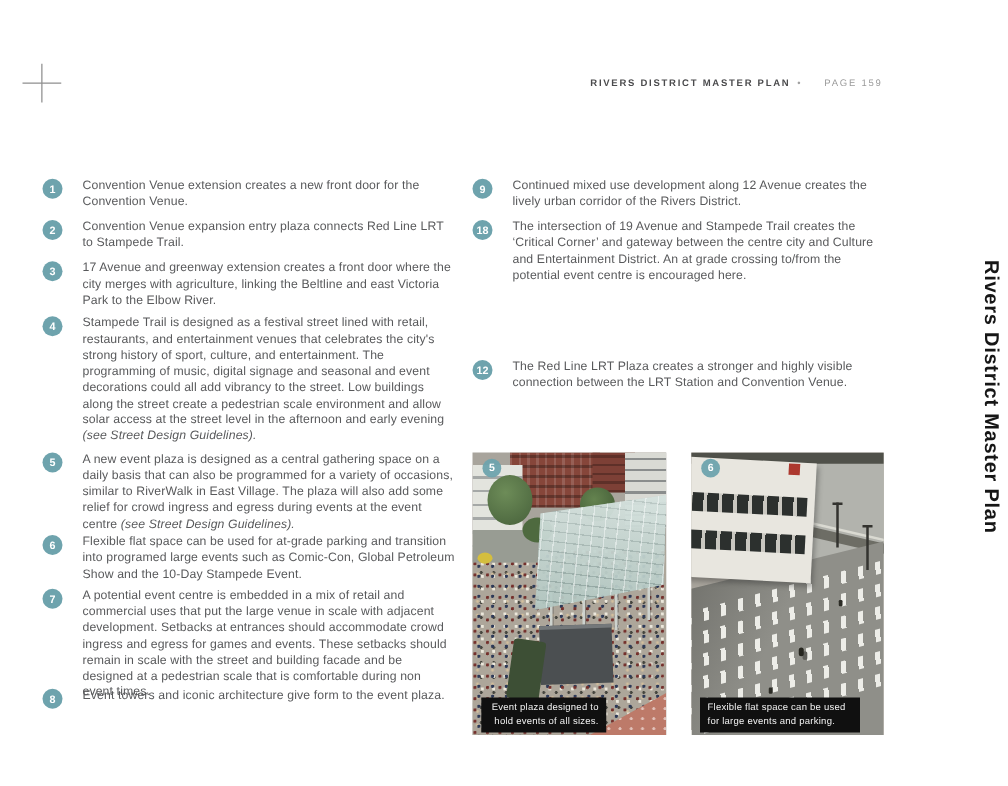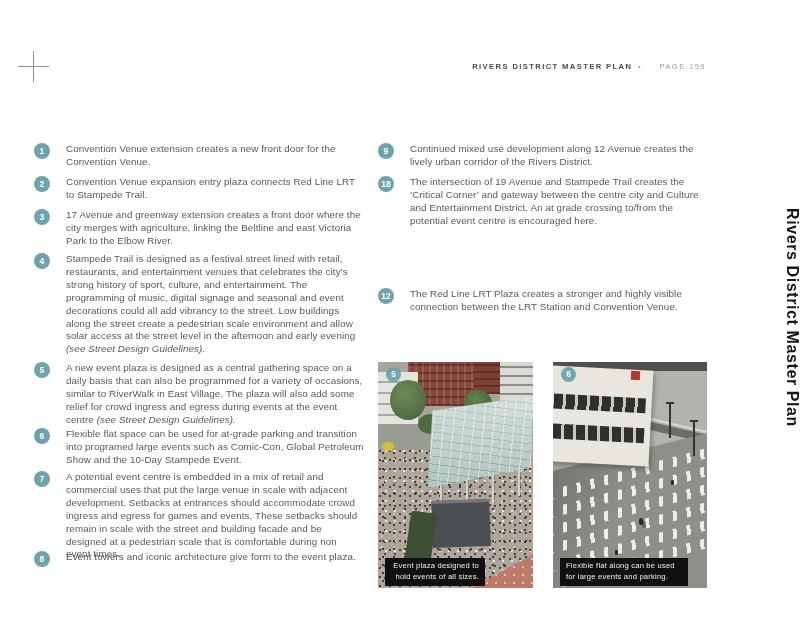--- a/index.html
+++ b/index.html
@@ -196,16 +196,16 @@
       <div class="p2-winband p2-wb1"></div>
       <div class="p2-winband p2-wb2"></div>
     </div>
     <div class="p2-redbox"></div>
     <div class="p2-lamp" style="left:116px; top:40px;"></div>
     <div class="p2-lamp" style="left:140px; top:58px;"></div>
     <div class="p2-cyclist"></div>
     <div class="p2-ped" style="left:118px; top:118px;"></div>
     <div class="p2-ped" style="left:62px; top:188px;"></div>
     <span class="photo-badge">6</span>
-    <div class="caption cap2">Flexible flat along can be used for large events and parking.</div>
+    <div class="caption cap2">Flexible flat space can be used for large events and parking.</div>
   </div>
 
 </div>
 
 </body></html>

